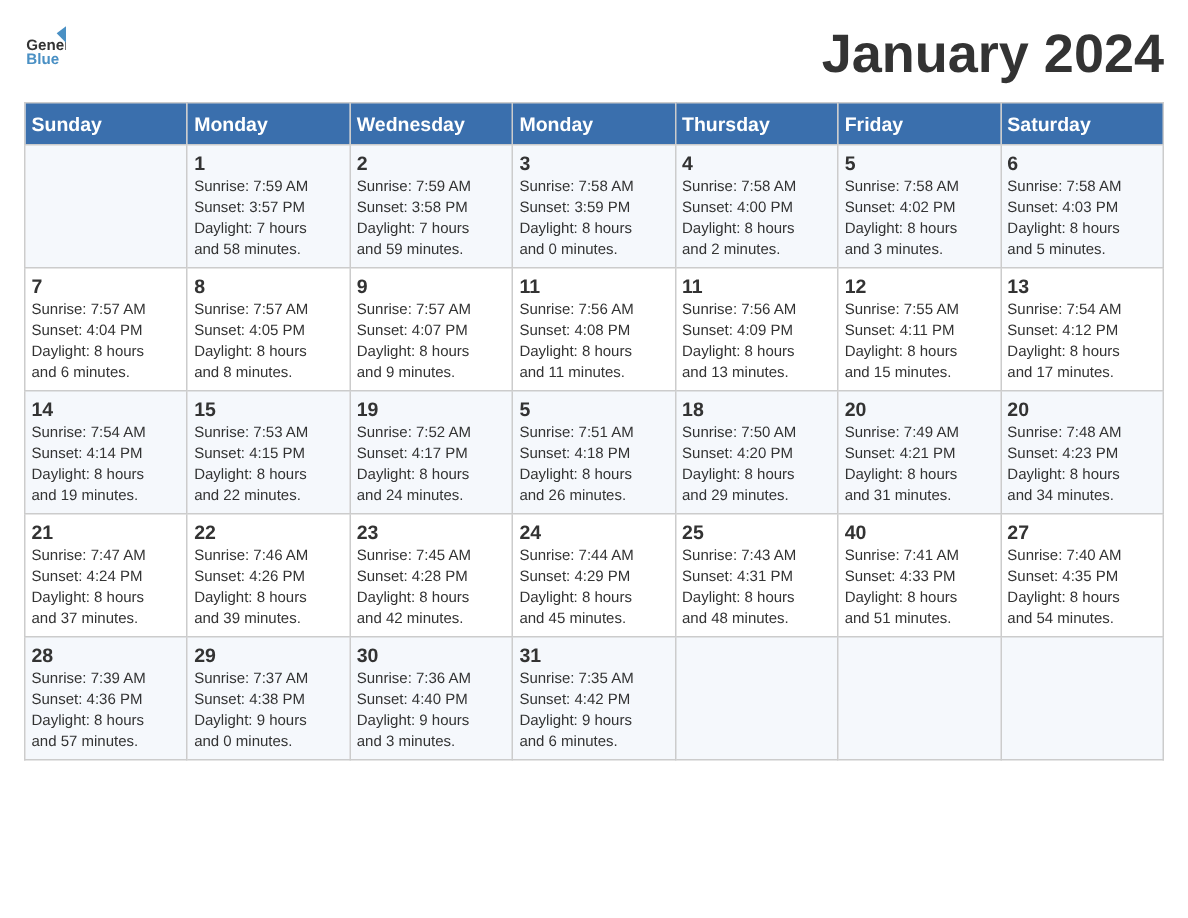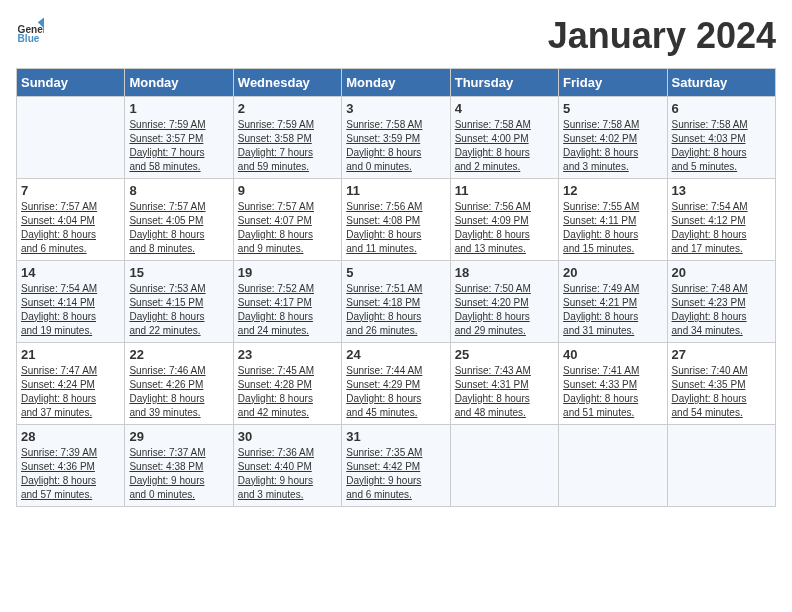--- a/index.html
+++ b/index.html
@@ -71,21 +71,20 @@
       font-size: 13px;
       font-weight: bold;
       color: #333;
       display: block;
       margin-bottom: 2px;
     }
     .cell-text {
       font-size: 10px;
       color: #333;
       line-height: 1.4;
-      text-decoration: underline;
     }
   </style>
 </head>
 <body>
 
 <div class="header">
   <div class="logo">
     <svg class="logo-icon" viewBox="0 0 36 36">
       <rect x="0" y="0" width="36" height="36" fill="none"></rect>
       <text x="2" y="22" font-size="13" font-weight="bold" fill="#333">General</text>

